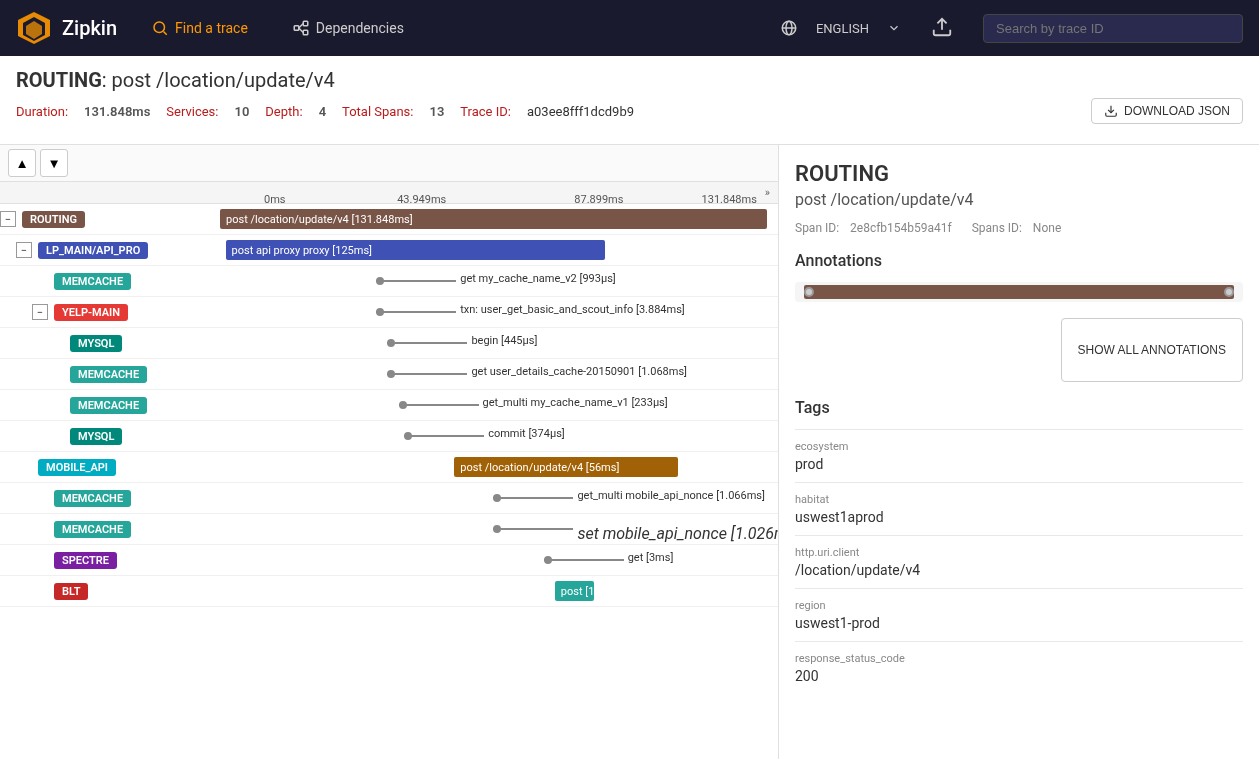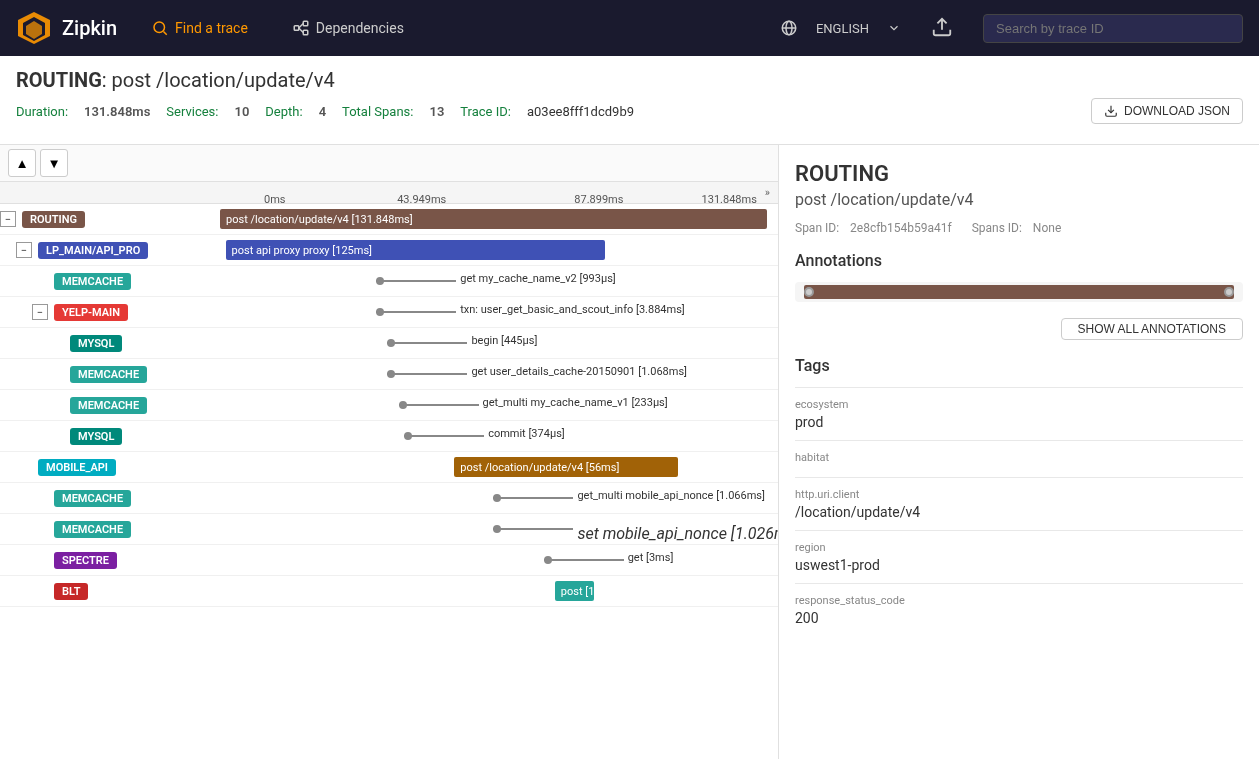--- a/index.html
+++ b/index.html
@@ -84,21 +84,21 @@
       font-weight: 400;
     }
     .meta-row {
       display: flex;
       align-items: center;
       gap: 16px;
       margin-top: 6px;
       font-size: 13px;
       color: #555;
     }
-    .meta-row .meta-label { color: #15803d; }
+    .meta-row .meta-label { color: #b91c1c; }
     .meta-row .meta-value { font-weight: 600; }
     .meta-row .trace-id { color: #333; }
     .download-btn {
       margin-left: auto;
       background: #fff;
       border: 1px solid #ccc;
       border-radius: 4px;
       padding: 5px 12px;
       cursor: pointer;
       font-size: 12px;
@@ -259,21 +259,21 @@
       height: 10px;
       border-radius: 50%;
       background: #ccc;
       border: 2px solid #999;
       top: 5px;
     }
     .show-annotations-btn {
       background: #fff;
       border: 1px solid #ccc;
       border-radius: 4px;
-      padding: 3px 16px;
+      padding: 24px 16px;
       cursor: pointer;
       font-size: 12px;
       color: #333;
       float: right;
       margin-bottom: 16px;
     }
     .tags-section { clear: both; }
     .tag-row {
       border-top: 1px solid #e8e8e8;
       padding: 10px 0;
@@ -561,20 +561,21 @@
 
     <div class="tags-section">
       <div class="section-title">Tags</div>
       <div id="tags-container">
           <div class="tag-row">
             <div class="tag-key">ecosystem</div>
             <div class="tag-value">prod</div>
           </div>
           <div class="tag-row">
             <div class="tag-key">habitat</div>
+            <div class="tag-value">uswest1aprod</div>
           </div>
           <div class="tag-row">
             <div class="tag-key">http.uri.client</div>
             <div class="tag-value">/location/update/v4</div>
           </div>
           <div class="tag-row">
             <div class="tag-key">region</div>
             <div class="tag-value">uswest1-prod</div>
           </div>
           <div class="tag-row">

